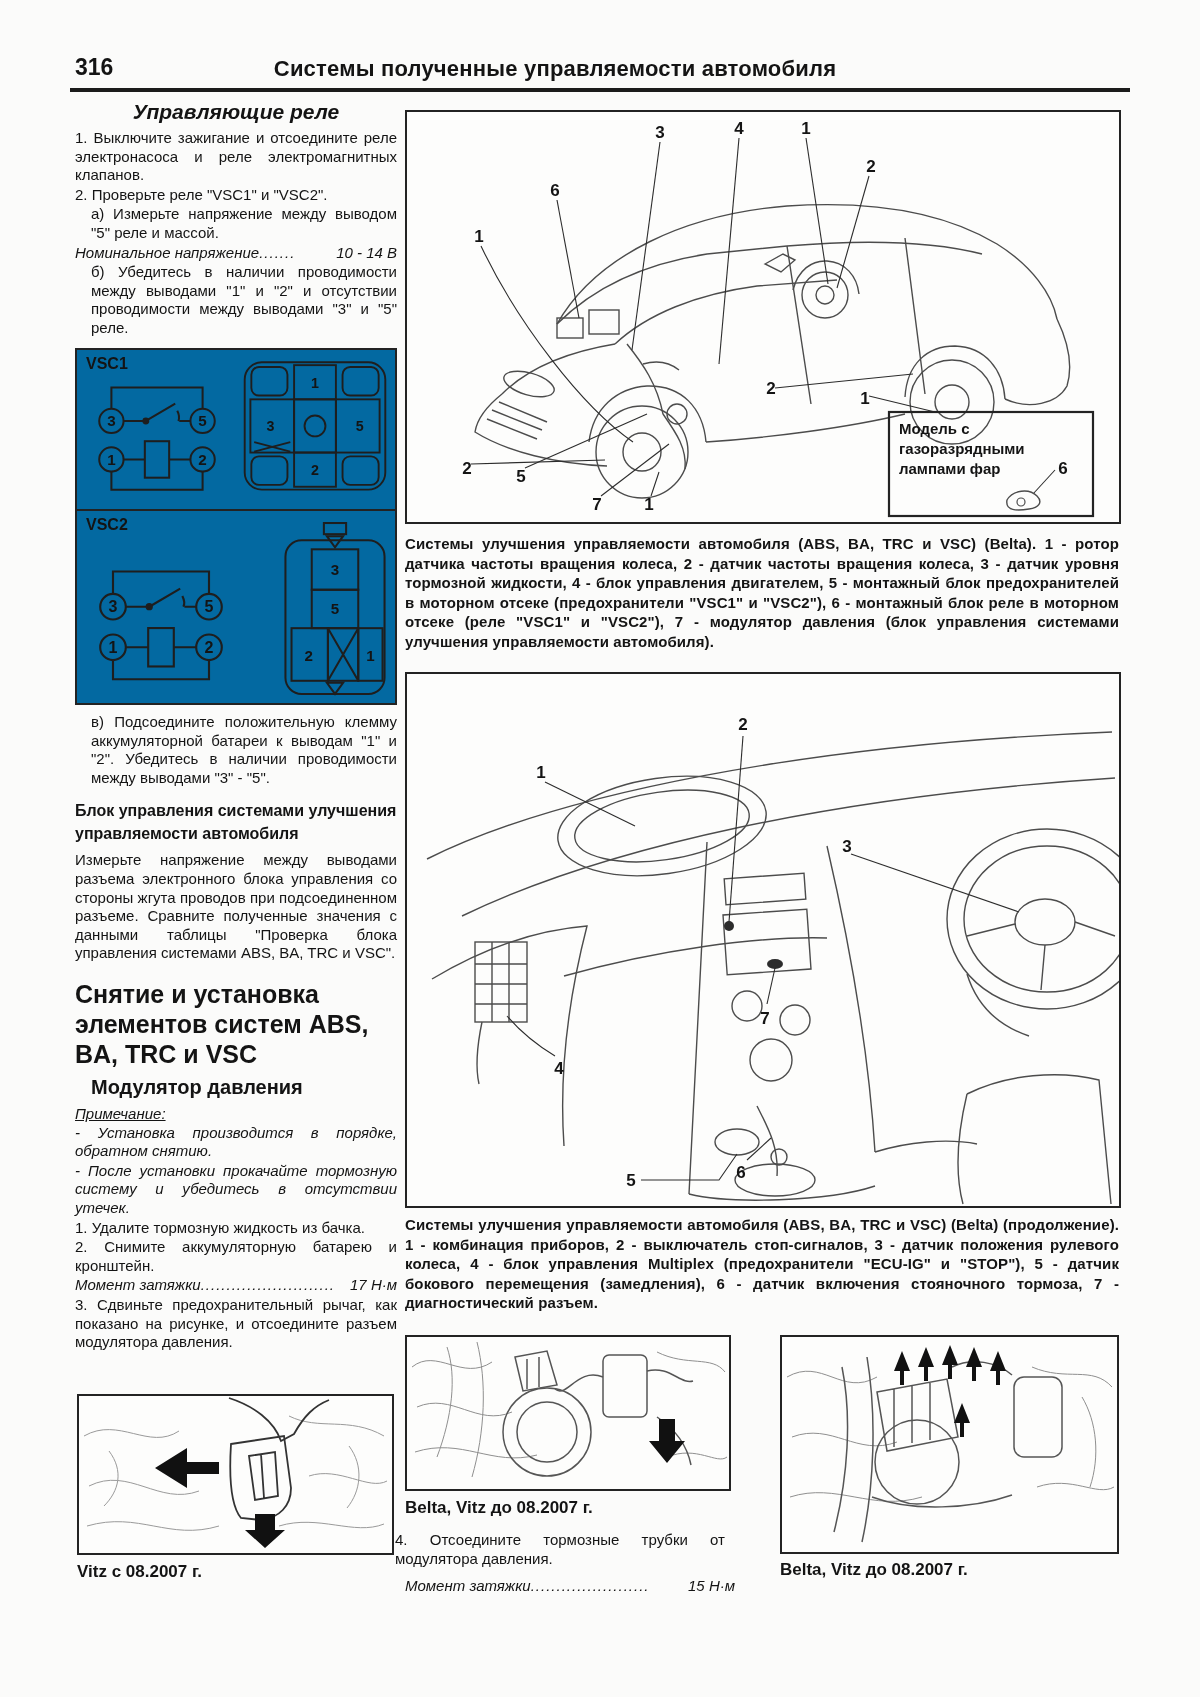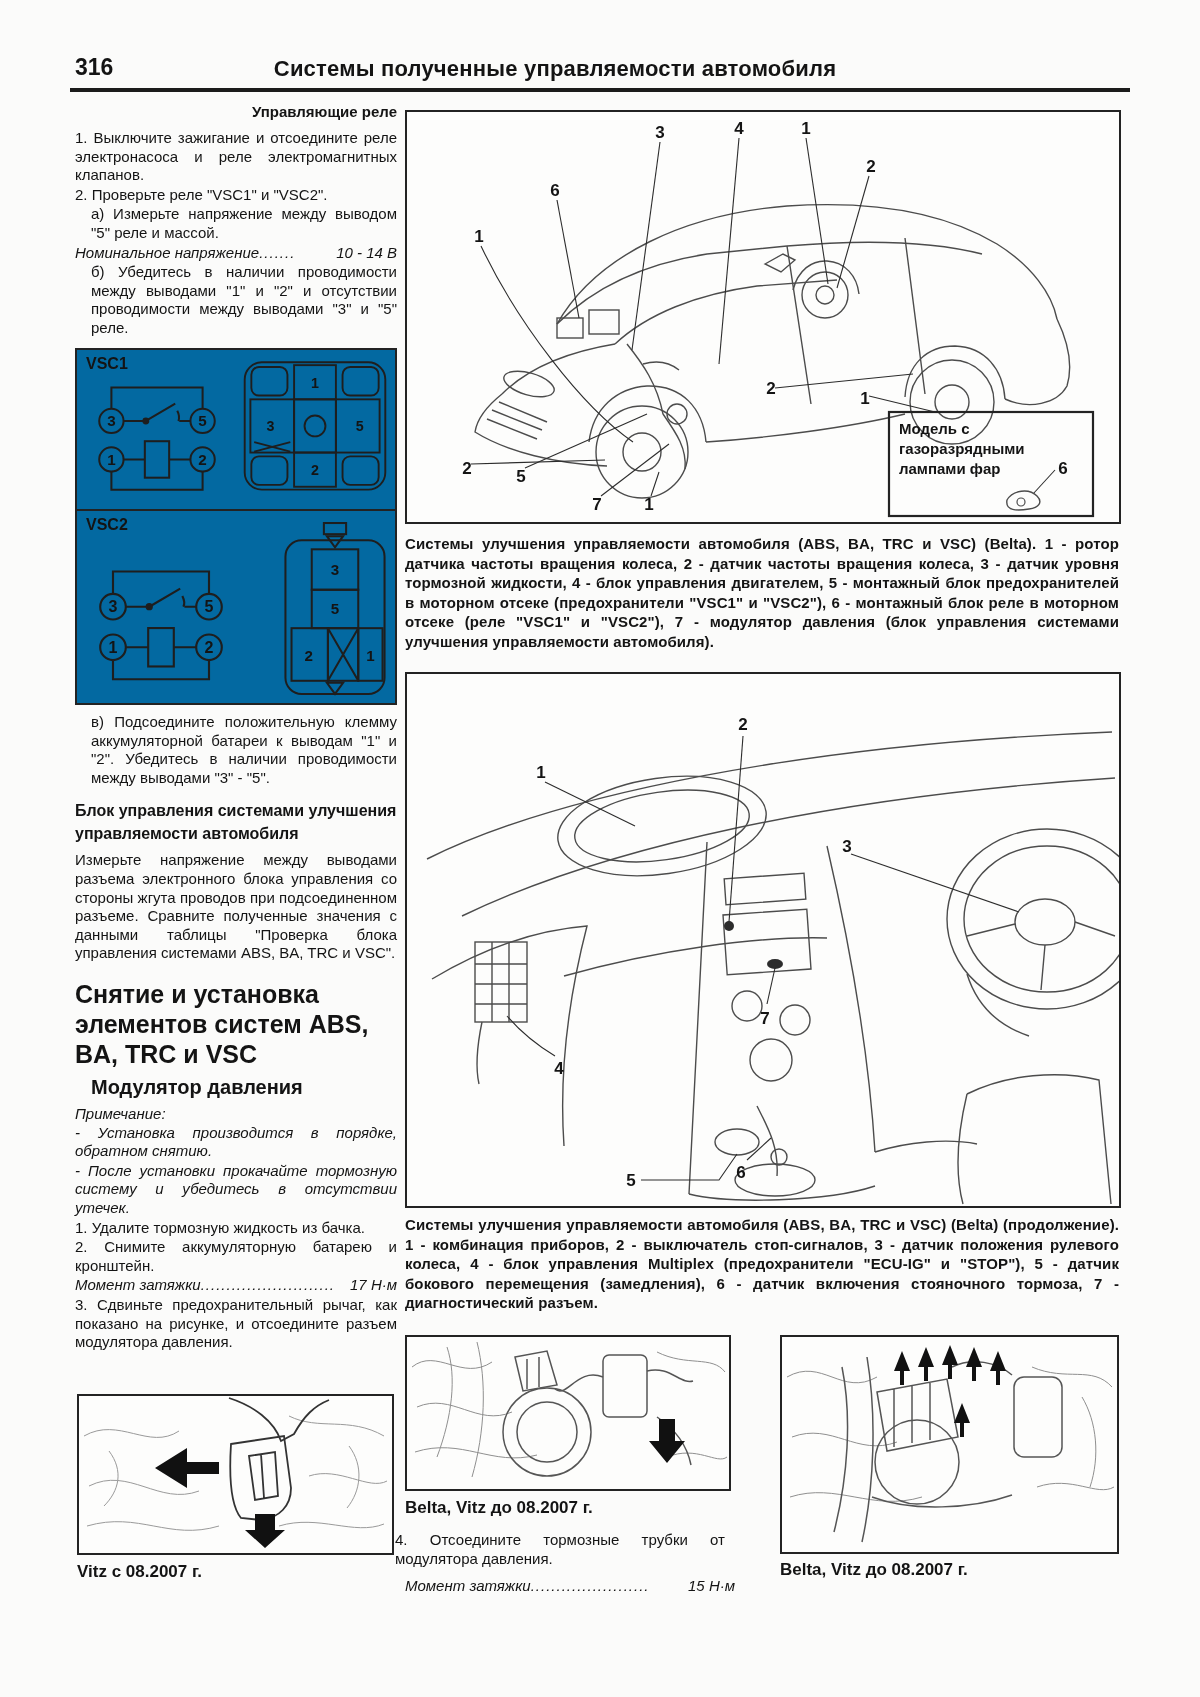--- a/index.html
+++ b/index.html
@@ -11,28 +11,28 @@
   }
   
   .pagenum{position:absolute;left:75px;top:54px;font-size:23px;font-weight:bold;}
   .ptitle{position:absolute;left:75px;top:56px;width:960px;text-align:center;
           font-size:22px;font-weight:bold;letter-spacing:.2px;}
   .hrule{position:absolute;left:70px;top:88px;width:1060px;height:4px;background:#1b1b1b;}
 
   
   .leftcol{position:absolute;left:75px;top:100px;width:322px;
            font-size:15px;line-height:18.6px;text-align:justify;}
-  .h1{font-size:15px;font-weight:bold;line-height:24px;margin:0 0 5px 0;text-align:right;}
+  .h1{font-size:21px;font-weight:bold;line-height:24px;margin:0 0 5px 0;text-align:center;font-style:italic;}
   .h2{font-size:16px;font-weight:bold;line-height:23px;margin:12px 0 6px 0;text-align:left;}
   .h3{font-size:25px;font-weight:bold;line-height:30px;margin:16px 0 6px 0;text-align:left;}
   .h4{font-size:20px;font-weight:bold;line-height:24px;margin:4px 0 6px 16px;text-align:left;}
   .p{margin:0 0 1px 0;}
   .ind{padding-left:16px;}
   .it{font-style:italic;}
-  .note-label{font-style:italic;margin-top:3px;}
+  .note-label{font-style:italic;text-decoration:underline;margin-top:3px;}
   .specline{display:flex;font-style:italic;white-space:nowrap;margin:1px 0;}
   .specline .dots{overflow:hidden;flex:1 1 auto;letter-spacing:1px;}
   .specline .val{padding-left:6px;}
 
   
   .relaywrap{margin:10px 0 8px 0;}
   .relaybox{border:2.5px solid #232323;background:#0369a1;position:relative;}
   .relaybox + .relaybox{margin-top:-2.5px;}
   .relaylabel{position:absolute;left:9px;top:5px;font-size:16px;font-weight:bold;font-style:normal;}
   .relayrow{display:flex;align-items:center;justify-content:space-between;padding:4px 4px 2px 4px;}

